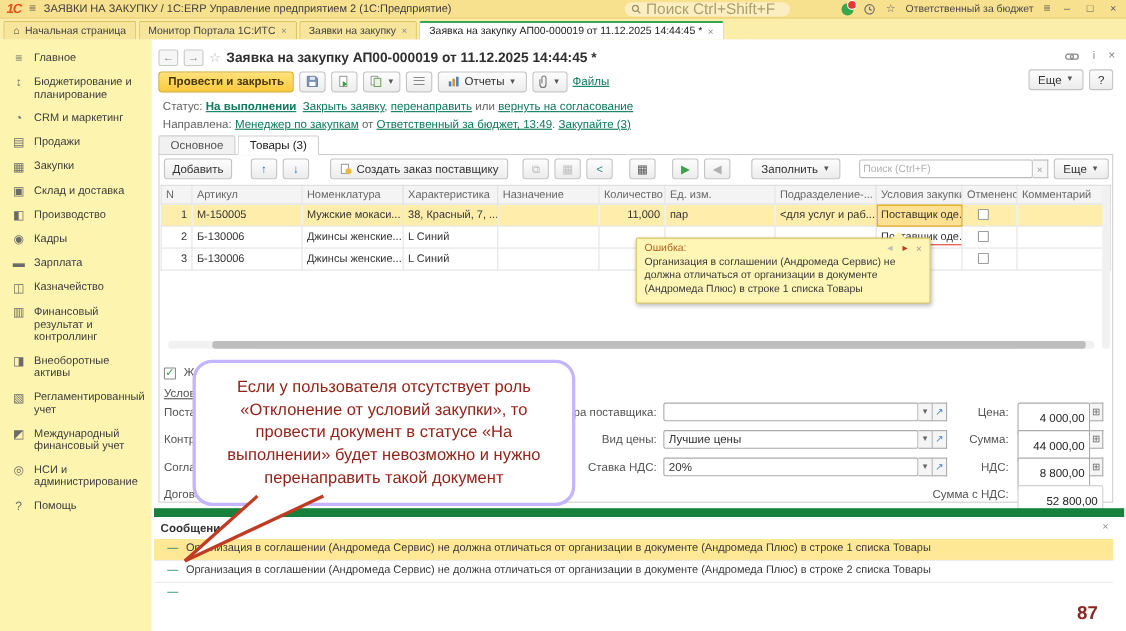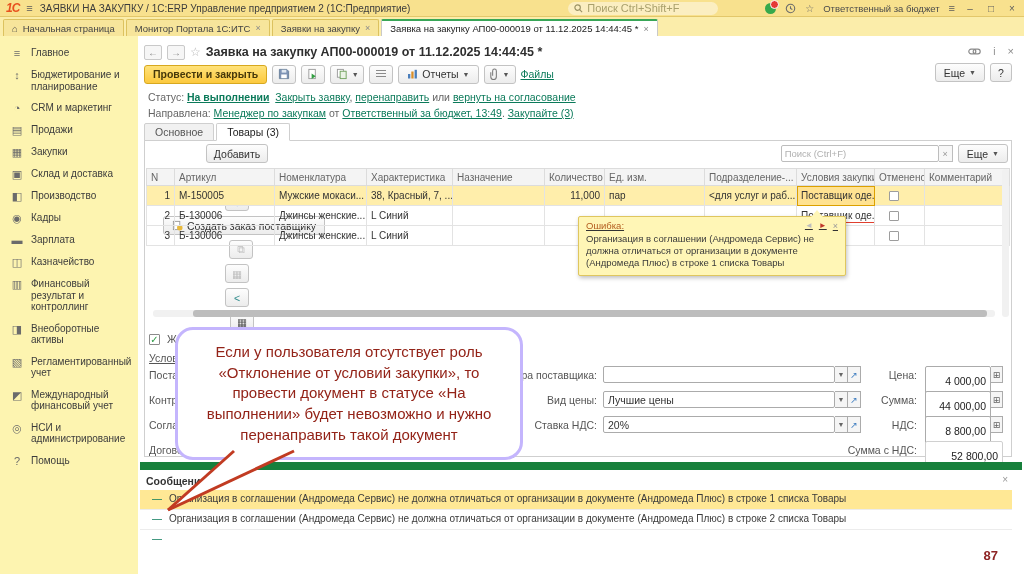--- a/index.html
+++ b/index.html
@@ -4,21 +4,21 @@
 <style>
   * { margin:0; padding:0; box-sizing:border-box; }
   html,body { width:1024px; height:574px; font-family:"Liberation Sans","DejaVu Sans",sans-serif; background:#fff; overflow:hidden; }
   #app { position:relative; width:1024px; height:574px; background:#fff; font-size:11px; color:#333; }
 
   
   .titlebar { position:absolute; left:0; top:0; width:1024px; height:17px; background:#f8e18e; border-bottom:1px solid #e3c76a; display:flex; align-items:center; padding:0 6px; gap:7px; font-size:10px; }
   .logo { color:#e8501e; font-weight:bold; font-style:italic; font-size:12px; letter-spacing:-1px; }
   .burger { color:#5a5a5a; font-size:11px; }
   .win-title { color:#3c3c3c; white-space:nowrap; }
-  .tb-search { margin-left:auto; width:150px; height:13px; background:rgba(255,255,255,.45); border-radius:7px; display:flex; align-items:center; gap:4px; padding:0 6px; color:#a9a06c; font-size:11px; }
+  .tb-search { margin-left:auto; width:150px; height:13px; background:rgba(255,255,255,.45); border-radius:7px; display:flex; align-items:center; gap:4px; padding:0 6px; color:#a9a06c; font-size:14px; }
   .tb-icons { display:flex; align-items:center; gap:9px; margin-left:40px; }
   .notif { position:relative; width:11px; height:11px; border-radius:50%; background:#37a94c; display:inline-block; }
   .notif::after { content:""; position:absolute; right:-3px; top:-3px; width:7px; height:7px; border-radius:50%; background:#e53935; border:1px solid #fff; }
   .tb-user { color:#4a4a4a; font-size:9.5px; }
   .winbtn { color:#5f5f5f; font-size:10px; width:12px; text-align:center; }
 
   
   .tabbar { position:absolute; left:0; top:17px; width:1024px; height:19px; background:#fbedaa; display:flex; align-items:flex-end; padding-left:3px; gap:2px; }
   .tab { height:17px; display:flex; align-items:center; gap:5px; padding:0 8px; font-size:9.5px; color:#444; background:#f7e59b; border:1px solid #dcc25f; border-bottom:none; border-radius:2px 2px 0 0; white-space:nowrap; }
   .tab .x { color:#8a8a8a; font-size:9px; }
@@ -45,21 +45,21 @@
   .link { color:#0b7a5a; text-decoration:underline; cursor:pointer; }
   .toolbar-right { position:absolute; right:12px; top:27px; display:flex; gap:5px; }
   .status-line { position:absolute; left:10px; font-size:10.5px; color:#666; white-space:nowrap; }
   .status-line b.link { font-weight:bold; }
   .doc-tabs { position:absolute; left:6px; top:88px; display:flex; align-items:flex-end; height:17px; z-index:2; }
   .dtab { padding:2px 10px 2px; font-size:10.5px; border:1px solid #cfcfcf; background:#f1f1f1; color:#555; border-radius:2px 2px 0 0; margin-right:2px; }
   .dtab.active { background:#fff; border-bottom-color:#fff; color:#222; }
 
   
   .panel { position:absolute; left:6px; top:104px; width:868px; height:317px; border:1px solid #cfcfcf; background:#fff; }
-  .tt-bar { position:absolute; left:4px; top:3px; display:flex; gap:5px; align-items:center;flex-direction:column; }
+  .tt-bar { position:absolute; left:4px; top:3px; display:flex; gap:5px; align-items:center; }
   .tt-right { position:absolute; right:3px; top:3px; display:flex; gap:5px; align-items:center; }
   .search-box { width:158px; height:17px; border:1px solid #bdbdbd; border-radius:2px; font-size:9.5px; padding:0 3px; color:#555; }
   .search-box::placeholder { color:#b0b0b0; }
   .search-x { width:14px; height:17px; border:1px solid #bdbdbd; border-left:none; color:#999; font-size:9px; display:flex; align-items:center; justify-content:center; margin-left:-5px; background:#f7f7f7; }
   table.goods { position:absolute; left:1px; top:27px; width:864px; border-collapse:collapse; table-layout:fixed; font-size:10px; }
   table.goods th { background:#f4f4f4; color:#666; font-weight:normal; text-align:left; border:1px solid #dcdcdc; padding:2px 4px; height:17px; white-space:nowrap; overflow:hidden; }
   table.goods td { border:1px solid #e3e3e3; padding:2px 4px; height:20px; white-space:nowrap; overflow:hidden; color:#333; }
   tr.hl td { background:#ffeeab; }
   td.num,th.num { text-align:right; }
   td.gray { color:#9a9a9a; }
@@ -67,21 +67,21 @@
   .err-u { border-bottom:1px solid #e0402f; padding-bottom:1px; }
   td.pad-cond { padding-left:52px; }
   .cb { display:inline-block; width:10px; height:10px; border:1px solid #9d9d9d; background:#fff; vertical-align:middle; margin-left:10px; border-radius:1px; }
   .hscroll { position:absolute; left:8px; right:16px; bottom:139px; height:7px; background:#f1f1f1; border-radius:3px; }
   .hscroll .thumb { position:absolute; left:40px; right:8px; top:0; height:7px; background:#bdbdbd; border-radius:3px; }
   .vscroll { position:absolute; right:2px; top:28px; width:7px; height:148px; background:#f1f1f1; border-radius:3px; }
 
   
   .etooltip { position:absolute; left:440px; top:180px; width:268px; background:#fff6b6; border:1px solid #dfc65e; border-radius:2px; box-shadow:1px 2px 4px rgba(0,0,0,.25); z-index:5; padding:3px 7px 6px; }
   .etooltip::before { content:""; position:absolute; top:-7px; right:22px; border-left:6px solid transparent; border-right:6px solid transparent; border-bottom:7px solid #fff6b6; }
-  .et-head { display:flex; align-items:center; font-size:9.5px;text-decoration:underline; }
+  .et-head { display:flex; align-items:center; font-size:9.5px; }
   .et-title { color:#b35c1e; }
   .et-ctrl { margin-left:auto; display:flex; gap:6px; font-size:8px; }
   .et-body { font-size:9.5px; color:#3a3a3a; line-height:1.28; margin-top:2px; }
 
   
   .frm-label { position:absolute; font-size:10.5px; color:#555; white-space:nowrap; }
   .frm-label.r { text-align:right; }
   .field { position:absolute; height:17px; border:1px solid #ababab; border-radius:2px; background:#fff; font-size:10.5px; color:#333; padding:1px 4px; display:flex; align-items:center; }
   .fbtn { position:absolute; width:13px; height:17px; border:1px solid #ababab; border-left:none; background:#f5f5f5; color:#666; font-size:7px; display:flex; align-items:center; justify-content:center; }
   .fbtn.lnk { font-size:9px; color:#3f7ec0; }
@@ -90,21 +90,21 @@
   .chk { display:inline-block; width:11px; height:11px; border:1px solid #8b8b8b; border-radius:1px; color:#2e9b45; font-size:10px; line-height:10px; text-align:center; background:#fff; vertical-align:-2px; }
 
   
   .greenbar { position:absolute; left:2px; top:426px; width:882px; height:8px; background:#17803c; }
   .messages { position:absolute; left:0; top:434px; width:886px; height:104px; background:#fff; }
   .msg-title { position:absolute; left:8px; top:5px; font-size:10.5px; font-weight:bold; color:#333; }
   .msg-x { position:absolute; right:16px; top:4px; color:#999; font-size:10px; }
   .msg-row { position:absolute; left:2px; width:872px; padding:3px 8px 3px 12px; font-size:10px; color:#3a3a3a; border-bottom:1px solid #ececec; display:flex; gap:7px; line-height:1.25; }
   .msg-row .dash { color:#0b7a5a; }
   .msg-row.hl { background:#ffe895; }
-  .pageno { position:absolute; right:26px; top:512px; font-size:13px; font-weight:bold; color:#8e2525; }
+  .pageno { position:absolute; right:26px; top:512px; font-size:17px; font-weight:bold; color:#8e2525; }
 
   
   .callout { position:absolute; left:37px; top:291px; width:348px; background:#fff; border:3px solid #c4b5fd; border-radius:18px; padding:12px 14px; z-index:15; text-align:center; font-size:15px; line-height:1.38; color:#932318; }
   .tail { position:absolute; left:18px; top:412px; z-index:16; pointer-events:none; }
 
   .mini-icon { display:inline-block; }
   .lines-icon { width:10px; height:9px; background:repeating-linear-gradient(#8a8a8a 0 1px, transparent 1px 3px); }
 </style>
 </head>
 <body>

